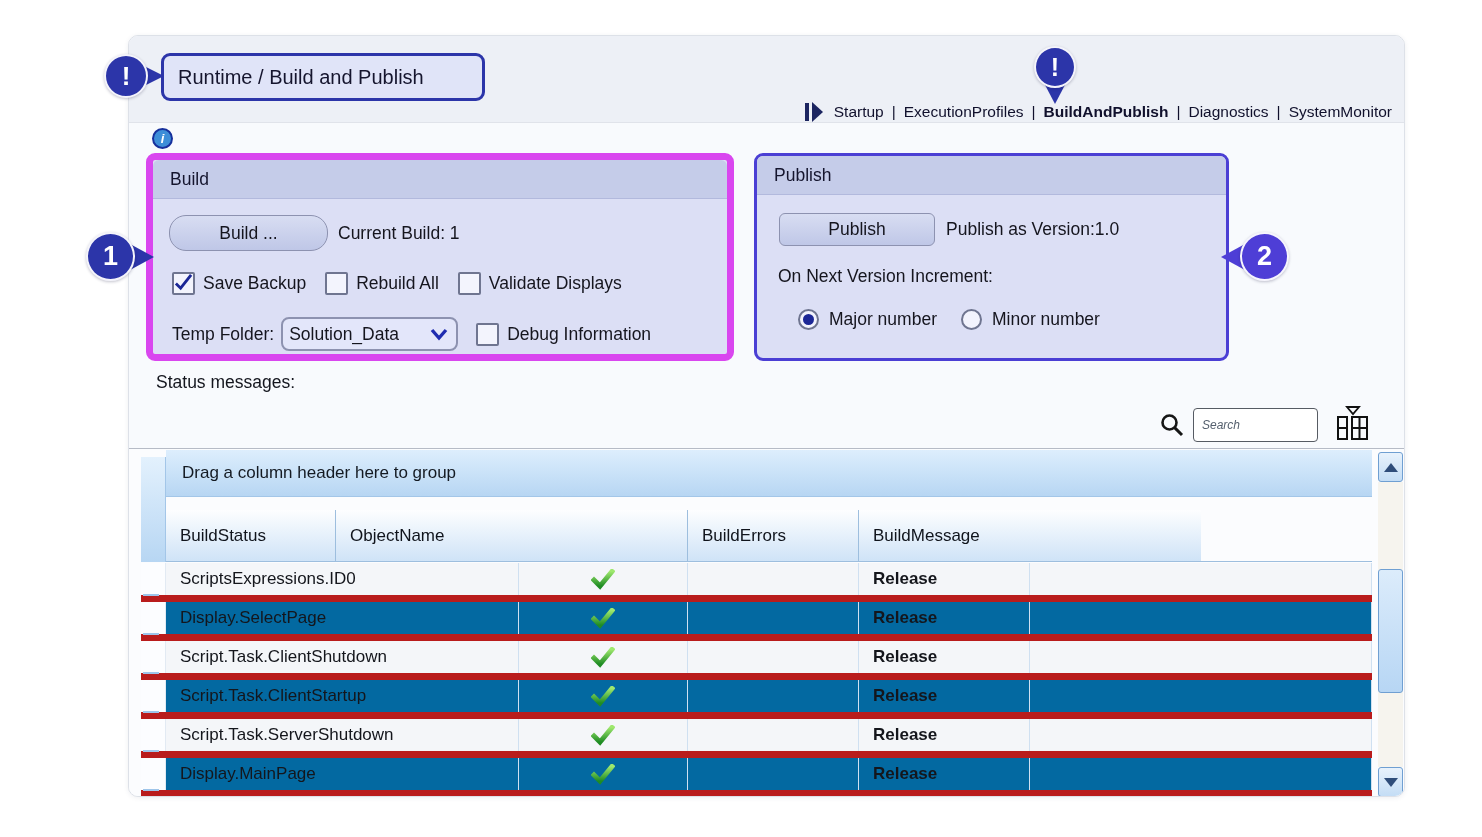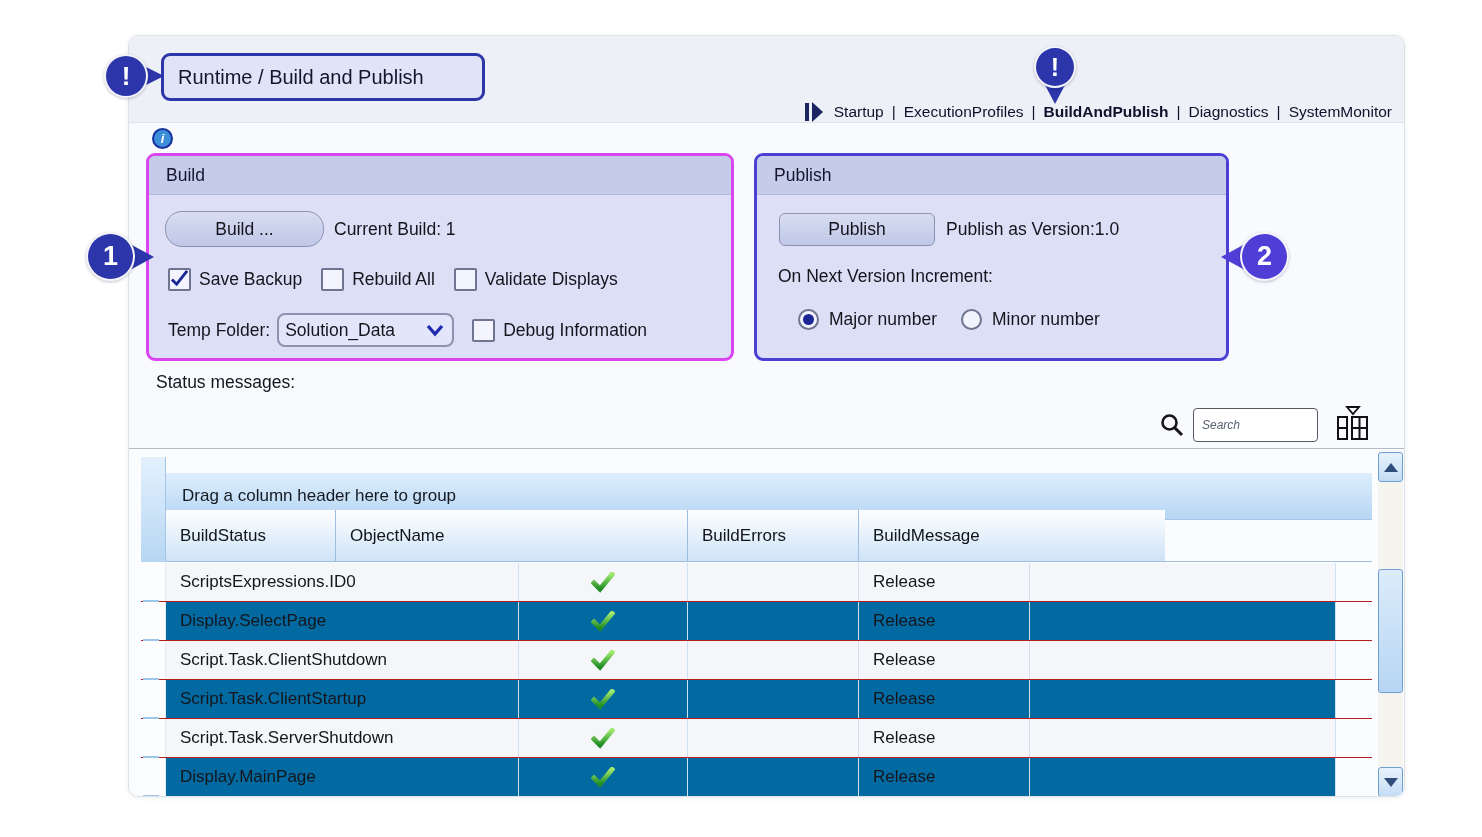--- a/index.html
+++ b/index.html
@@ -27,21 +27,21 @@
   .nav-icon { width:20px; height:20px; margin-right:2px; }
 
   
   .info-icon { position:absolute; left:23px; top:92px; width:21px; height:21px; border-radius:50%;
          background:#3d8ed8; border:2px solid #16309c; color:#ffffff;
          display:flex; align-items:center; justify-content:center;
          font-size:13px; font-weight:bold; font-style:italic; }
 
   
   .panel { position:absolute; top:117px; height:208px; border-radius:9px; background:#dcdff5; }
-  .panel.build   { left:17px;  width:588px; border:3px solid #d946ef; }
+  .panel.build   { left:17px;  width:588px; border:7px solid #d946ef; }
   .panel.publish { left:625px; width:475px; border:3px solid #4b3fd4; }
   .panel-header { height:39px; background:#c5cce9; border-bottom:1px solid #b2b9dd;
          border-radius:6px 6px 0 0; display:flex; align-items:center; padding-left:17px;
          font-size:17.5px; color:#15152e; }
   .prow { position:absolute; display:flex; align-items:center; }
 
   .btn { background:linear-gradient(#d8ddf2,#bfc7e7); border:1px solid #8d92b0; border-radius:6px;
          font-size:17.5px; color:#15151e; font-family:inherit; cursor:pointer;
          display:flex; align-items:center; justify-content:center; }
   .build-btn { width:159px; height:36px;border-radius:17px; }
@@ -75,40 +75,40 @@
          border:1px solid #565b63; border-radius:4px; background:#ffffff;
          font-size:12px; padding:0 8px; color:#222; font-family:inherit; }
   .search-input::placeholder { font-style:italic; color:#55606e; }
   .colchooser { position:absolute; left:1206px; top:367px; width:36px; height:40px; cursor:pointer; }
 
   
   .grid-section { position:absolute; left:0; top:412px; width:1277px; height:350px;
          background:#fbfcfe; border-top:1px solid #b6bbc6; }
   .gutter-header { position:absolute; left:12px; top:8px; width:25px; height:105px;
          background:linear-gradient(#e3f1fd,#b7d6f3); border-right:1px solid #a3c6e8; }
-  .group-band { position:absolute; left:37px; top:24px; width:1206px; height:47px;
+  .group-band { position:absolute; left:37px; top:1px; width:1206px; height:47px;
          background:linear-gradient(#ddeefd,#b7d6f3); border-bottom:1px solid #a3c6e8;
          display:flex; align-items:center; padding-left:16px; font-size:17px; color:#141a22; }
   .header-row { position:absolute; left:37px; top:61px; width:1206px; height:52px; display:flex;
          border-bottom:1px solid #9dbede; }
   .hcell { background:linear-gradient(#fdfeff,#cfe3f7); display:flex; align-items:center;
          padding-left:14px; font-size:17px; color:#10141c; cursor:pointer; }
   .hcell + .hcell { border-left:1px solid #9dbede; }
-  .c0 { width:352px; } .c1 { width:169px; } .c2 { width:171px; } .c3 { width:171px; } .c4 { width:307px; }
+  .c0 { width:352px; } .c1 { width:169px; } .c2 { width:171px; } .c3 { width:171px; } .c4 { width:343px; }
 
   .grid-body { position:absolute; left:12px; top:114px; width:1231px; }
-  .grid-row { display:flex; height:39px; border-bottom:1px solid #b91c1c; }
+  .grid-row { display:flex; height:39px; border-bottom:7px solid #b91c1c; }
   .grid-row.norm .cell { background:#f4f6f9; }
   .grid-row.alt  .cell { background:#0369a1; }
   .row-gutter { position:relative; width:25px; background:#fcfdff; border-right:1px solid #e2eaf3; }
   .row-gutter::after { content:""; position:absolute; left:2px; bottom:-1px; width:16px; height:2px;
          background:#9ec5ea; }
   .cell { display:flex; align-items:center; padding-left:14px; font-size:17px; color:#14161c;
          overflow:hidden; white-space:nowrap; }
-  .cell + .cell { border-left:1px solid #cfe0f1; }
+  .cell + .cell { border-left:1px solid #cfe0f1;font-weight:bold; }
   .cell.c4 { border-right:1px solid #cfe0f1; }
   .cell.status-cell { justify-content:center; padding-left:0; }
   .check-icon { width:24px; height:21px; }
 
   
   .vscroll { position:absolute; left:1249px; top:3px; width:25px; height:345px; }
   .scroll-btn { position:absolute; left:0; width:25px; height:30px;
          background:linear-gradient(#e8f2fc,#c4ddf5); border:1px solid #6f9fd2; border-radius:3px;
          display:flex; align-items:center; justify-content:center; cursor:pointer; }
   .scroll-btn.up { top:0; } .scroll-btn.down { top:315px; }

